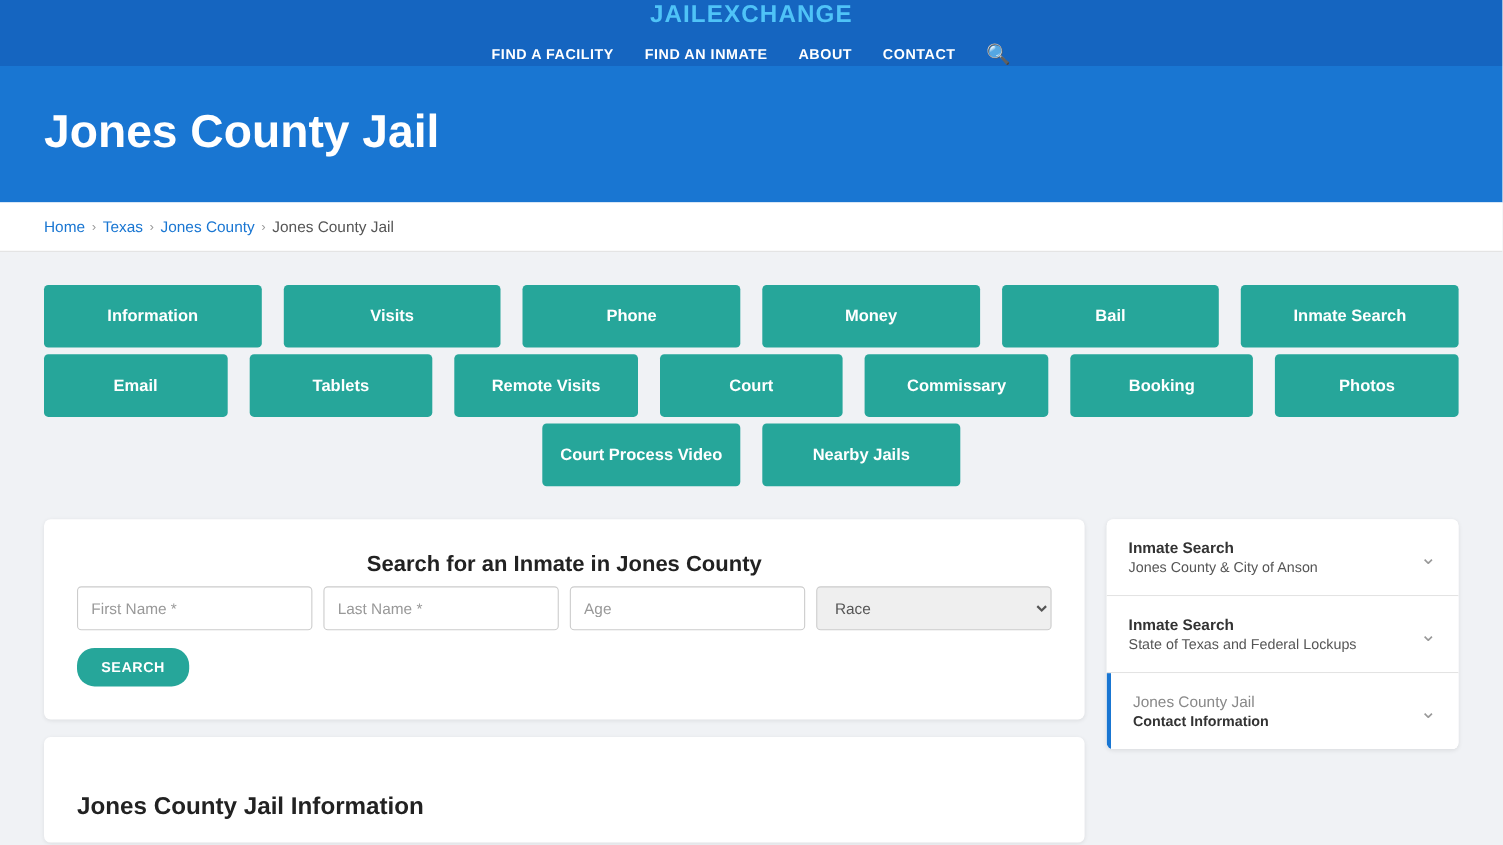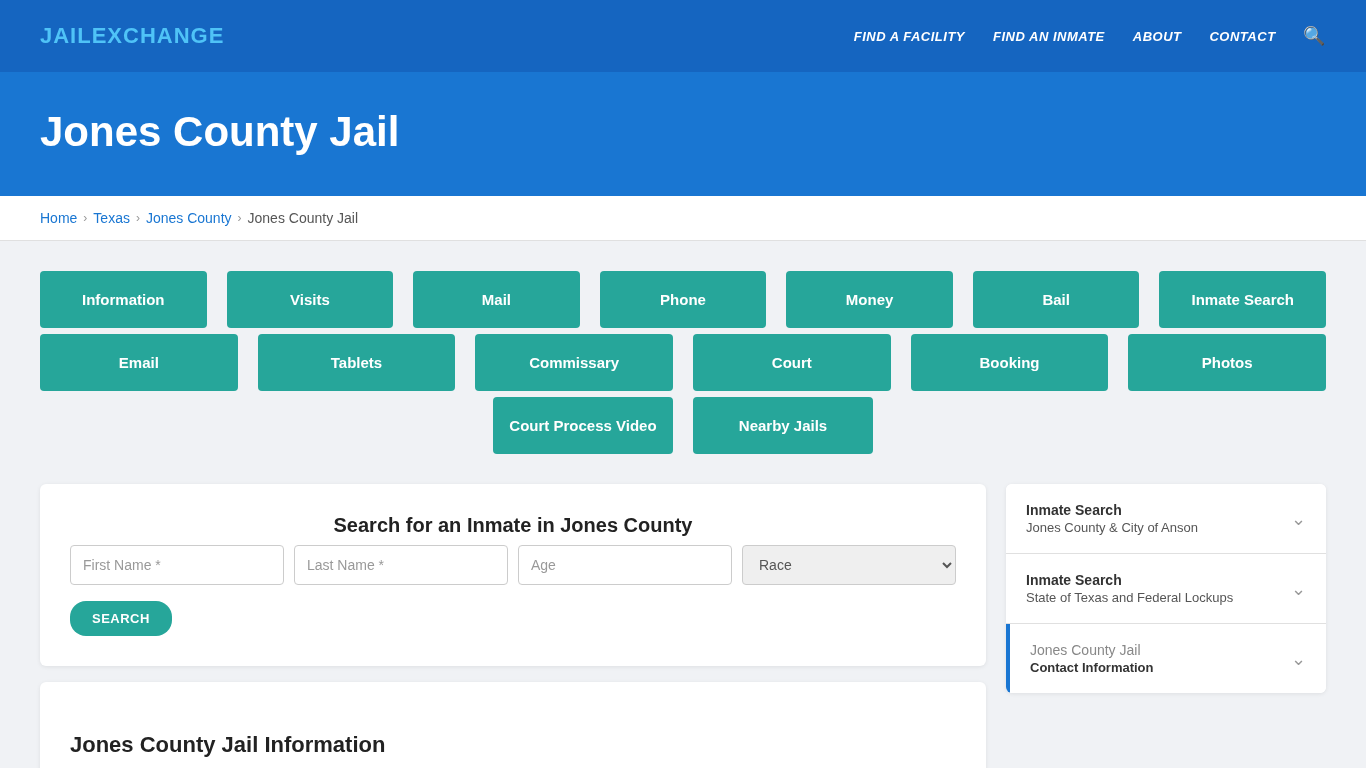--- a/index.html
+++ b/index.html
@@ -5,21 +5,22 @@
     * { box-sizing: border-box; margin: 0; padding: 0; }
     body { font-family: Arial, sans-serif; background: #f0f2f5; color: #333; }
 
     
     .navbar {
       background: #1565c0;
       display: flex;
       align-items: center;
       justify-content: space-between;
       padding: 0 40px;
-      height: 72px;
+      height: 60px;
+      flex-direction: column;
     }
     .navbar-logo {
       font-size: 22px;
       font-weight: 900;
       color: #fff;
       letter-spacing: 1px;
     }
     .navbar-logo span { color: #4fc3f7; }
     .navbar-right {
       display: flex;
@@ -27,21 +28,20 @@
       gap: 28px;
     }
     .navbar-link {
       color: #fff;
       font-size: 13px;
       font-weight: 700;
       text-transform: uppercase;
       letter-spacing: 0.5px;
       cursor: pointer;
       text-decoration: none;
-      font-style: italic;
     }
     .navbar-search-icon {
       color: #fff;
       font-size: 18px;
       cursor: pointer;
     }
 
     
     .hero {
       background: #1976d2;
@@ -253,31 +253,31 @@
     <span class="breadcrumb-current">Jones County Jail</span>
   </div>
 </div>
 
 <div class="page-body">
 
   <div class="buttons-grid">
     <div class="buttons-row">
       <button class="nav-btn">Information</button>
       <button class="nav-btn">Visits</button>
-      <button class="nav-btn">Mail</button>
       <button class="nav-btn">Phone</button>
       <button class="nav-btn">Money</button>
       <button class="nav-btn">Bail</button>
       <button class="nav-btn">Inmate Search</button>
     </div>
     <div class="buttons-row">
       <button class="nav-btn">Email</button>
       <button class="nav-btn">Tablets</button>
+      <button class="nav-btn">Remote Visits</button>
+      <button class="nav-btn">Court</button>
       <button class="nav-btn">Commissary</button>
-      <button class="nav-btn">Court</button>
       <button class="nav-btn">Booking</button>
       <button class="nav-btn">Photos</button>
     </div>
     <div class="buttons-row center">
       <button class="nav-btn wide">Court Process Video</button>
       <button class="nav-btn wide">Nearby Jails</button>
     </div>
   </div>
 
   <div class="content-area">

